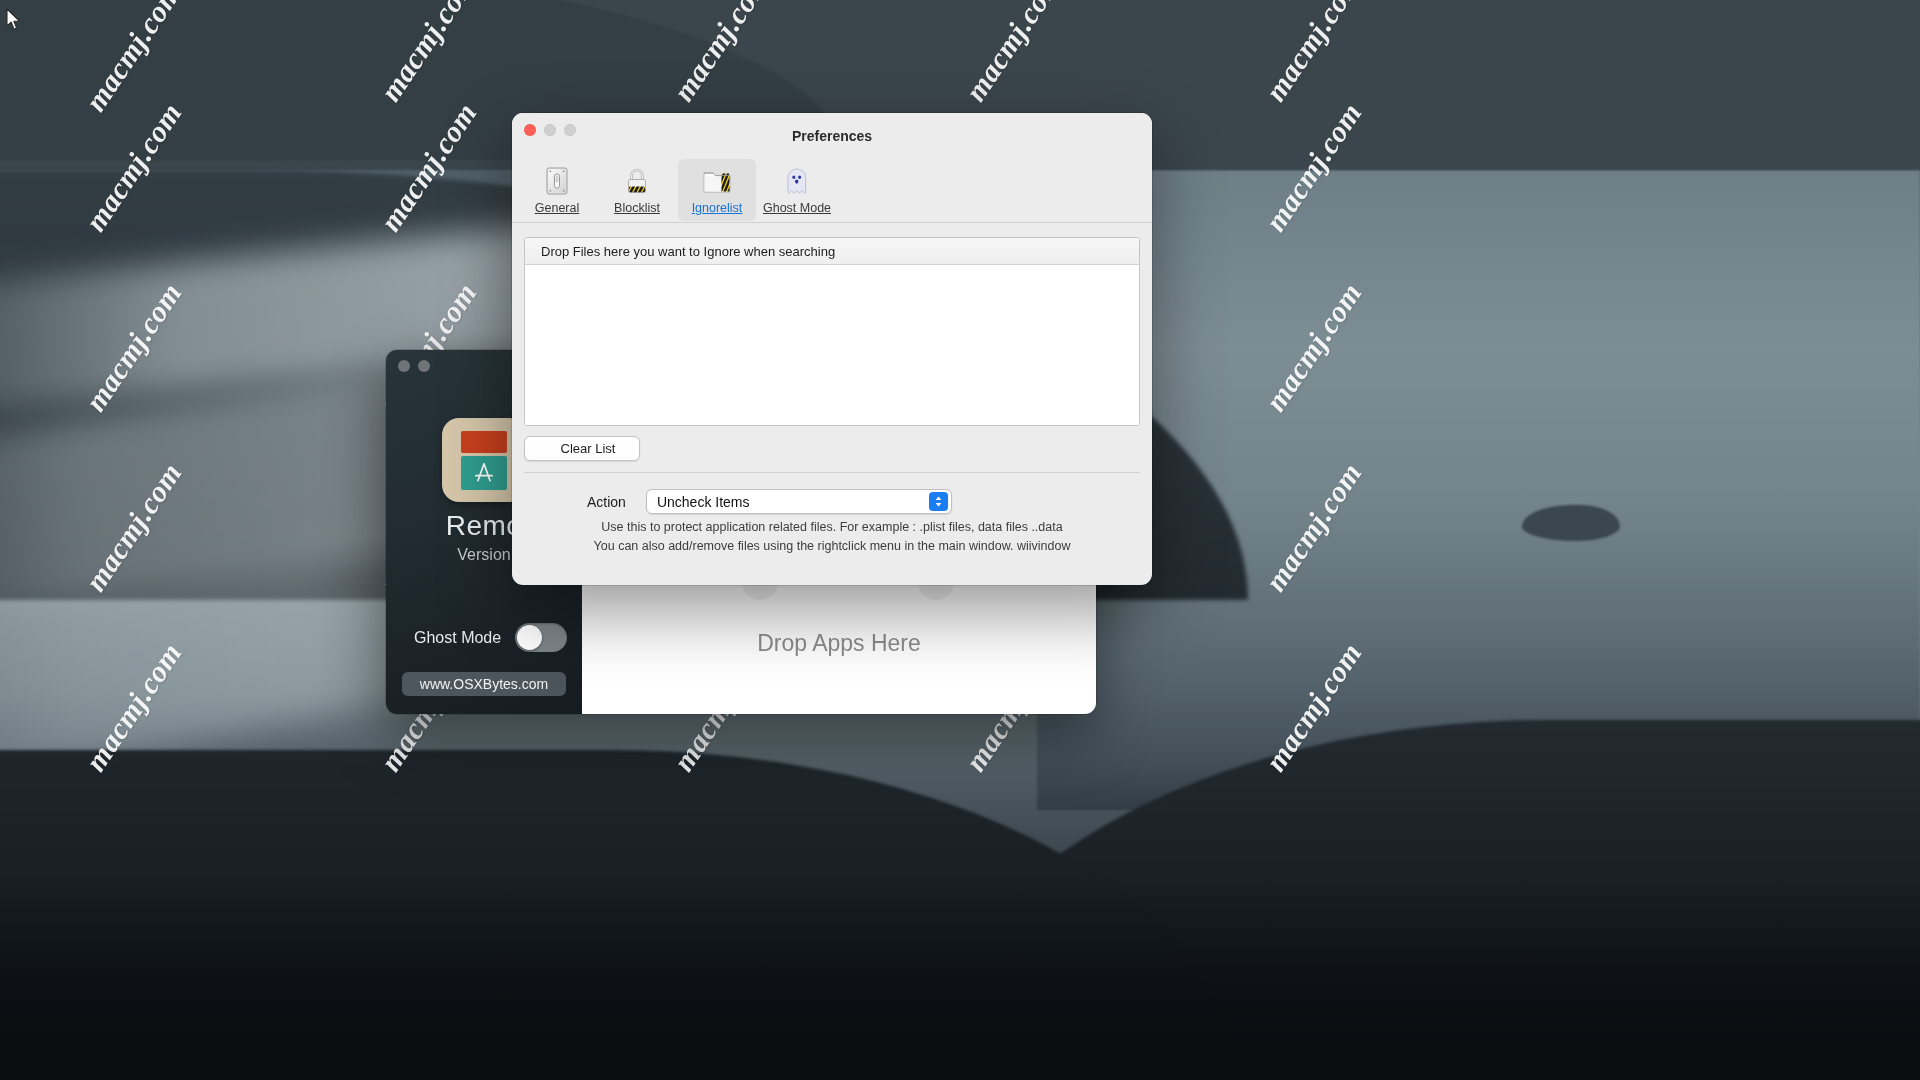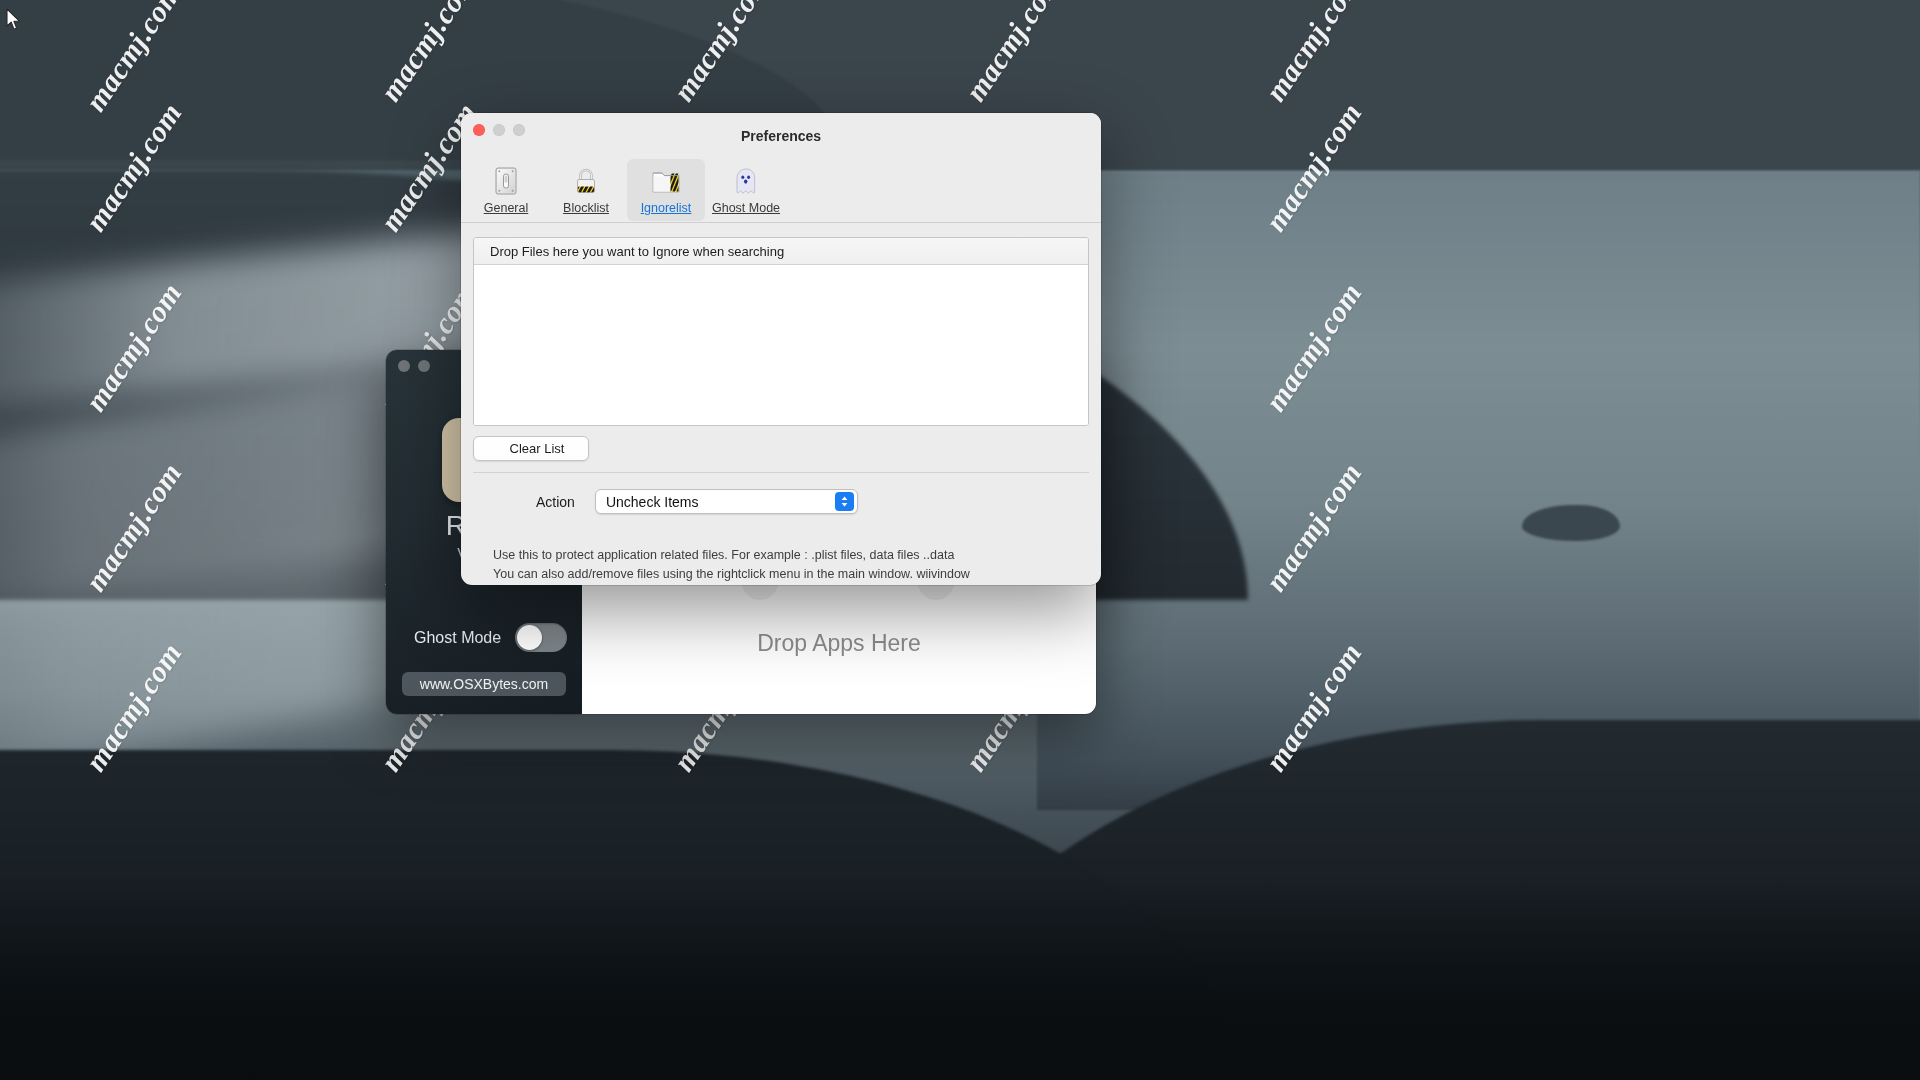--- a/index.html
+++ b/index.html
@@ -171,21 +171,21 @@
     position: absolute; left: 0; right: 0; top: 280px; text-align: center;
     color: #8c8c8c; font-size: 23px; font-weight: 400;
   }
   #files-text {
     position: absolute; right: 22px; top: 197px;
     color: #4a4a4a; font-size: 14px;
   }
 
   
   #prefs {
-    position: absolute; left: 461px; top: 113px; width: 640px; height: 472px;
+    position: absolute; left: 512px; top: 113px; width: 640px; height: 472px;
     background: #ececec;
     border-radius: 11px;
     box-shadow: 0 26px 70px rgba(0,0,0,.42), 0 0 0 .5px rgba(0,0,0,.25);
     overflow: hidden;
     display: flex; flex-direction: column;
   }
   #prefs-titlebar {
     height: 46px; flex: 0 0 46px;
     background: #ececec;
     position: relative;
@@ -248,39 +248,39 @@
   }
   #divider { margin: 11px 0 0 0; height: 1px; background: #d2d2d2; }
 
   #action-row {
     margin-top: 16px;
     display: flex; align-items: center; gap: 20px;
     padding-left: 63px;
   }
   #action-label { font-size: 14px; color: #1c1c1c; }
   #action-select {
-    width: 263px; height: 25px;
+    width: 306px; height: 25px;
     background: #fff;
     border: .5px solid #c0c0c0;
     border-radius: 6px;
     box-shadow: 0 1px 1.5px rgba(0,0,0,.1);
     display: flex; align-items: center;
     position: relative;
     padding-left: 10px;
     font-size: 14px; color: #111;
   }
   #action-chevron {
     position: absolute; right: 3px; top: 2px;
     width: 19px; height: 19px; border-radius: 4px;
     background: #1a7ef2;
     display: flex; align-items: center; justify-content: center;
   }
 
   #help-text {
-    margin-top: 32px; text-align: left;
+    margin-top: 4px; text-align: center;
     font-size: 12.5px; color: #3d3d3d; line-height: 1.55;
     padding: 0 20px;
   }
 </style>
 </head>
 <body>
 
 <div id="desktop">
   <div id="sea"></div>
   <div id="sea-rock"></div>

